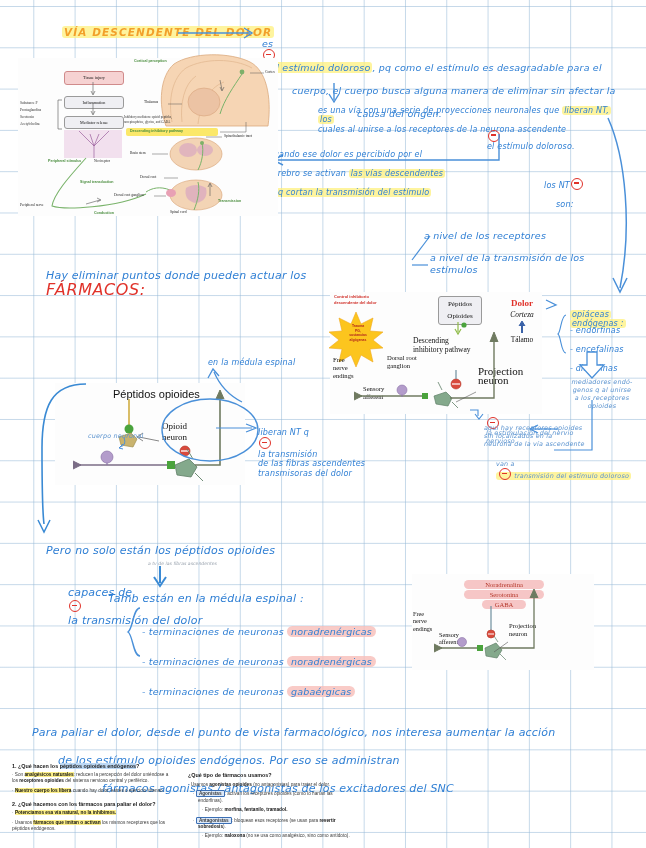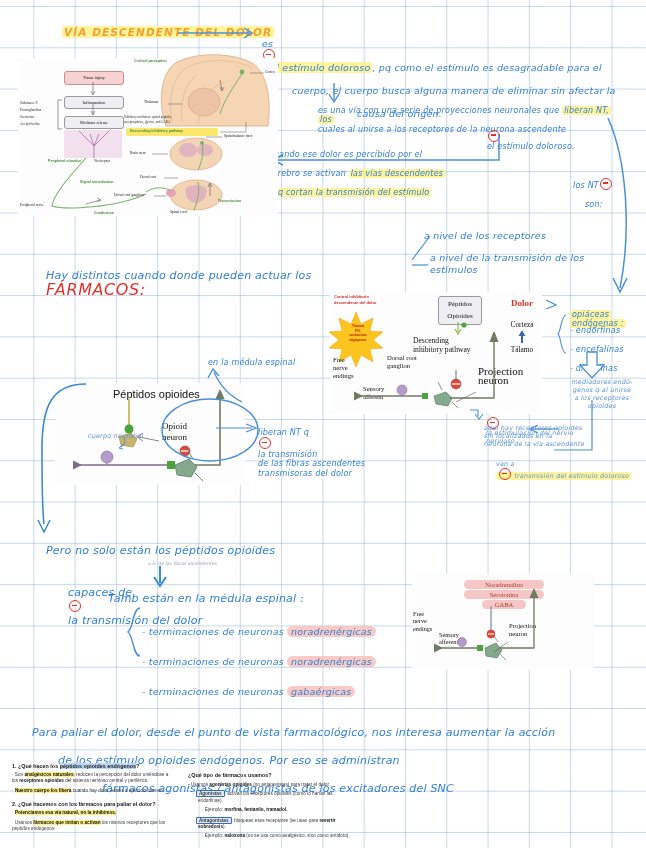--- a/index.html
+++ b/index.html
@@ -102,21 +102,21 @@
     <polyline points="235,2 235,28 12,28" fill="none" stroke="#4a90d9" stroke-width="1.4"></polyline>
     <polyline points="19,23 9,28 19,33" fill="none" stroke="#4a90d9" stroke-width="1.4"></polyline>
   </svg>
 
   <div class="abs hw sm" style="left:268px;top:140px;width:180px;">
     Cuando ese dolor es percibido por el<br>
     cerebro se activan <span class="hl-y">las vías descendentes</span><br>
     <span style="margin-left:8px"></span><span class="hl-y">q cortan la transmisión del estímulo</span>
   </div>
 
-  <div class="abs hw sm" style="left:573px;top:168px;text-align:left;">
+  <div class="abs hw sm" style="left:544px;top:168px;text-align:left;">
     <span>los NT</span><span class="minus"></span><br>
     <span style="margin-left:12px;display:inline-block;">son:</span>
   </div>
 
   <svg class="abs" style="left:560px;top:118px;" width="86" height="198">
     <path d="M48,0 C66,40 72,110 60,170" fill="none" stroke="#4a90d9" stroke-width="1.5"></path>
     <polyline points="53,160 60,174 67,160" fill="none" stroke="#4a90d9" stroke-width="1.5"></polyline>
   </svg>
 
   <div class="fig" style="left:18px;top:58px;width:260px;height:158px;">
@@ -232,21 +232,21 @@
     <svg class="abs" style="left:136px;top:136px;" width="14" height="4">
         <line x1="0" y1="2" x2="12" y2="2" stroke="#555" stroke-width=".5"></line>
       </svg>
     <circle-placeholder></circle-placeholder>
     <div class="node" style="left:148px;top:131px;width:10px;height:8px;background:#e8a0b4;"></div>
     <div class="figlbl" style="left:152px;top:152px;font-size:3.6px;">Spinal cord</div>
     <div class="figlbl grn" style="left:200px;top:141px;font-size:3.6px;">Transmission</div>
   </div>
 
   <div class="abs hw big" style="left:46px;top:255px;">
-    <span>Hay distintos cuando donde pueden actuar los</span>
+    <span>Hay eliminar puntos donde pueden actuar los</span>
     <span class="redbold">FÁRMACOS:</span>
   </div>
   <svg class="abs" style="left:412px;top:232px;" width="30" height="32">
     <line x1="0" y1="28" x2="18" y2="4" stroke="#4a90d9" stroke-width="1.2"></line>
   </svg>
   <svg class="abs" style="left:412px;top:262px;" width="22" height="6">
     <line x1="0" y1="3" x2="16" y2="3" stroke="#4a90d9" stroke-width="1.2"></line>
   </svg>
   <div class="abs hw" style="left:424px;top:230px;">a nivel de los receptores</div>
   <div class="abs hw" style="left:430px;top:252px;width:200px;">a nivel de la transmisión de los
@@ -323,21 +323,21 @@
       <line x1="112" y1="18" x2="108" y2="10" stroke="#5f7f67" stroke-width=".8"></line>
       <line x1="122" y1="30" x2="128" y2="36" stroke="#5f7f67" stroke-width=".8"></line>
       <polyline points="120,26 164,26 164,-36" fill="none" stroke="#6f7a60" stroke-width="1.4"></polyline>
       <polyline points="160,-30 164,-40 168,-30" fill="#6f7a60" stroke="#6f7a60" stroke-width="1"></polyline>
       <line x1="126" y1="30" x2="146" y2="20" stroke="#555" stroke-width=".6"></line>
     </svg>
   </div>
 
   <div class="abs" style="left:500px;top:298px;text-align:center;width:44px;">
     <div style="color:#e0322a;font-weight:bold;font-size:9px;font-family:'Liberation Serif',serif;">Dolor</div>
-    <div style="font-size:7.4px;font-family:'Liberation Serif',serif;color:#111;margin-top:12px;">Corteza</div>
+    <div style="font-size:7.4px;font-family:'Liberation Serif',serif;color:#111;margin-top:2px;font-style:italic;">Corteza</div>
     <svg style="display:block;margin:1px auto;" width="8" height="14">
       <line x1="4" y1="13" x2="4" y2="3" stroke="#3a62a8" stroke-width="2"></line>
       <polyline points="1,6 4,1 7,6" fill="#3a62a8" stroke="#3a62a8" stroke-width="1"></polyline>
     </svg>
     <div style="font-size:7.4px;font-family:'Liberation Serif',serif;color:#111;">Tálamo</div>
   </div>
 
   <div class="abs hw xs" style="left:486px;top:409px;width:120px;">
     <span class="minus"></span>
     <span>la estimulación del nervio

